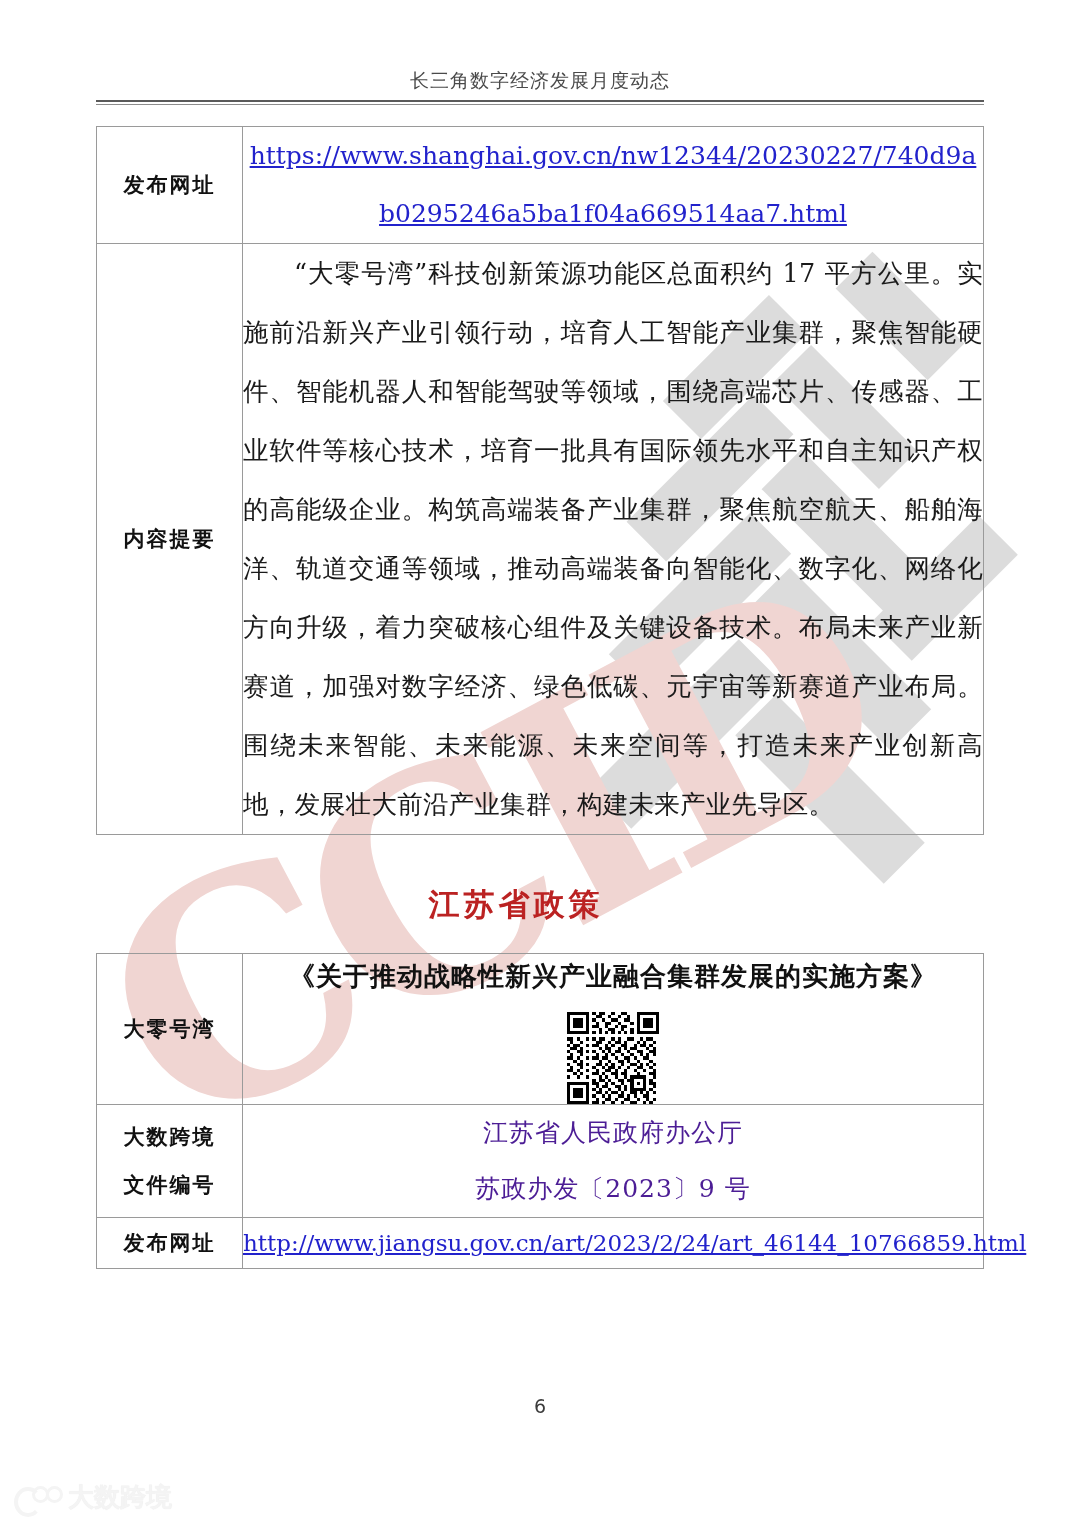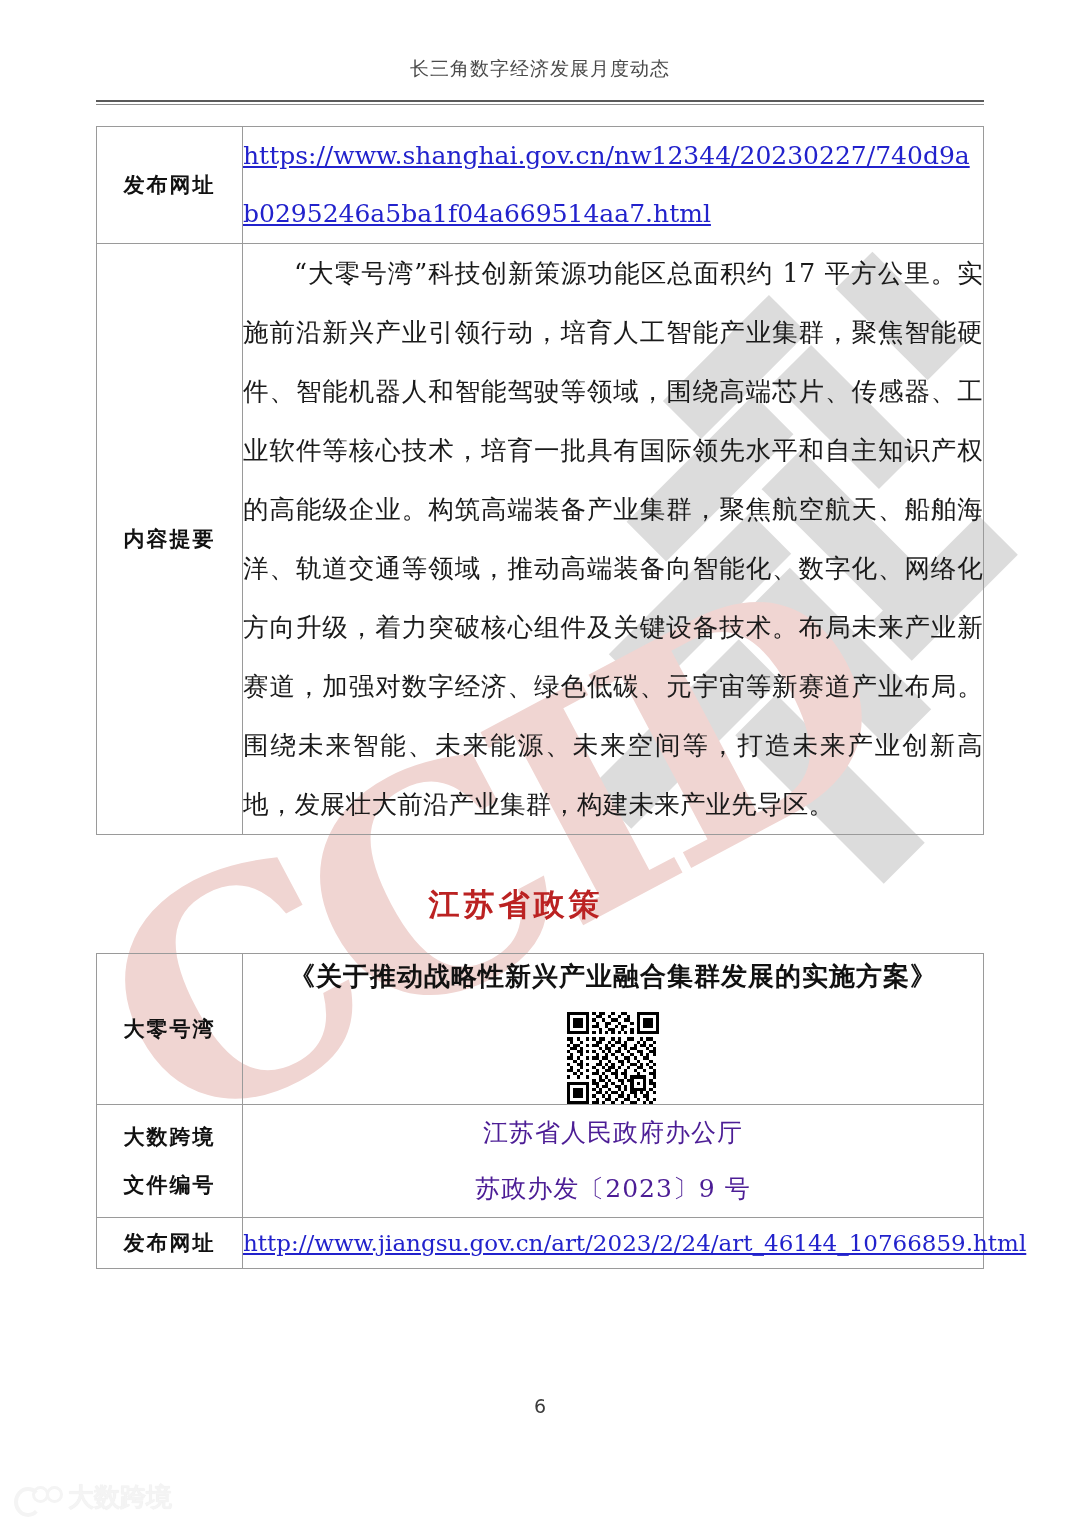--- a/index.html
+++ b/index.html
@@ -93,21 +93,21 @@
 
   
   .content {
     position: relative;
     z-index: 2;
   }
 
   .header {
     position: absolute;
     left: 0;
-    top: 56px;
+    top: 68px;
     width: 1080px;
     text-align: center;
     font-family: "DejaVu Serif", "Liberation Serif", serif;
     font-size: 19px;
     color: #4a4a4a;
     letter-spacing: 1px;
   }
   .header-rule {
     position: absolute;
     left: 96px;
@@ -134,20 +134,21 @@
     font-family: "DejaVu Serif", "Liberation Serif", serif;
     font-weight: bold;
     font-size: 21px;
     color: #111;
     letter-spacing: 2px;
   }
   .label-cell .lbl-line { display: block; line-height: 48px; }
 
   .url-cell {
     padding: 16px 14px 16px 10px;
+    text-align: center;
   }
   .url-text {
     font-family: "DejaVu Serif", "Liberation Serif", serif;
     font-size: 25px;
     color: #2222cc;
     text-decoration: underline;
     line-height: 58px;
     word-break: break-all;
   }
   .url-cell-compact {

